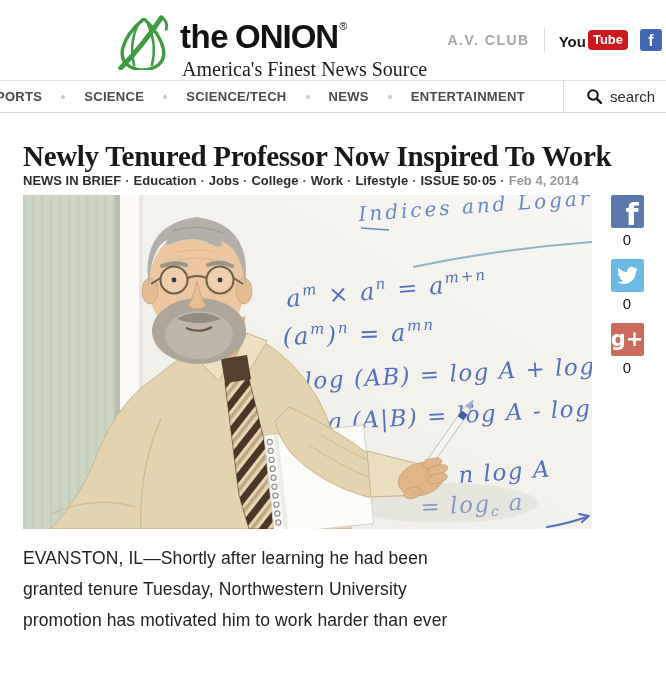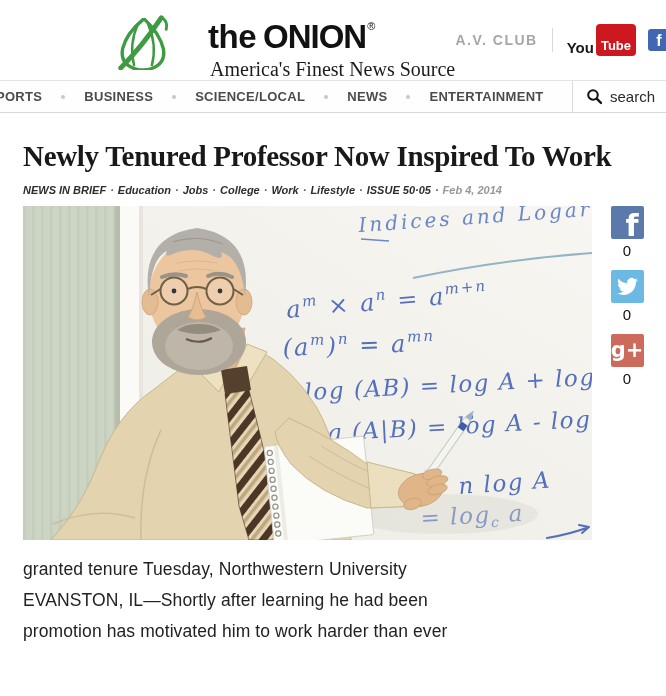--- a/index.html
+++ b/index.html
@@ -3,54 +3,54 @@
 <meta charset="utf-8">
 <style>
   html,body{margin:0;padding:0;}
   body{
     width:666px;height:696px;overflow:hidden;position:relative;
     background:#ffffff;font-family:"Liberation Sans",sans-serif;
     -webkit-font-smoothing:antialiased;
   }
   
   .topbar{position:absolute;top:0;left:0;right:0;height:80px;background:#fff;}
-  .logo-wrap{position:absolute;left:110px;top:6px;display:flex;align-items:flex-start;cursor:pointer;gap:28px;}
+  .logo-wrap{position:absolute;left:110px;top:6px;display:flex;align-items:flex-start;cursor:pointer;}
   .logo-icon{width:64px;height:62px;margin-top:2px;}
   .logo-text{margin-left:6px;}
   .logo-line{font-weight:bold;color:#121212;font-size:33px;line-height:40px;letter-spacing:-0.5px;white-space:nowrap;}
   .logo-the{font-weight:bold;}
   .logo-onion{font-weight:bold;letter-spacing:-1px;margin-left:7px;}
   .logo-reg{font-size:11px;vertical-align:18px;margin-left:1px;font-weight:normal;}
   .logo-tagline{font-family:"Liberation Serif",serif;font-size:20px;color:#1c1c1c;margin-top:1px;padding-left:2px;white-space:nowrap;}
-  .topbar-right{position:absolute;right:4px;top:0;height:80px;display:flex;align-items:center;}
+  .topbar-right{position:absolute;right:12px;top:0;height:80px;display:flex;align-items:center;}
   .avclub{font-size:14px;font-weight:bold;letter-spacing:1.5px;color:#a3a7ac;cursor:pointer;}
   .divider-v{width:1px;height:24px;background:#d9d9d9;margin:0 14px;}
   .youtube{display:flex;align-items:flex-end;cursor:pointer;}
   .yt-you{font-size:15px;font-weight:bold;color:#1a1a1a;margin-right:2px;}
-  .yt-tube{background:#cc181e;color:#fff;font-size:13px;font-weight:bold;padding:14px 5px 3px;border-radius:4px;}
+  .yt-tube{background:#cc181e;color:#fff;font-size:13px;font-weight:bold;padding:2px 5px 3px;border-radius:4px;}
   .fb-corner{width:22px;height:22px;background:#4267b2;border-radius:3px;color:#fff;
     font-weight:bold;font-size:16px;display:flex;align-items:flex-end;justify-content:center;
     margin-left:12px;margin-right:-8px;cursor:pointer;overflow:hidden;line-height:20px;}
   
   .nav{position:absolute;top:80px;left:0;right:0;height:31px;background:#fefefe;
     border-top:1px solid #e3e3e3;border-bottom:1px solid #d8d8d8;display:flex;align-items:center;}
   .nav-items{display:flex;align-items:center;margin-left:-13px;}
   .nav-item{font-size:13px;font-weight:bold;color:#4b4b4b;letter-spacing:.3px;cursor:pointer;white-space:nowrap;}
   .nav-dot{width:4px;height:4px;border-radius:50%;background:#c8c8c8;margin:0 19px;}
   .nav-search{position:absolute;right:0;top:0;bottom:0;display:flex;align-items:center;
-    border-left:1px solid #ddd;padding-left:13px;width:80px;background:#fff;}
+    border-left:1px solid #ddd;padding-left:22px;width:80px;background:#fff;}
   .search-icon{width:17px;height:17px;margin-right:7px;flex:none;}
   .search-input{border:none;outline:none;width:52px;font-size:15px;color:#222;font-family:"Liberation Sans",sans-serif;background:transparent;padding:0;}
   .search-input::placeholder{color:#2a2a2a;opacity:1;}
   
   .content{position:absolute;top:112px;left:23px;right:0;}
   .title{margin-top:27px;font-family:"Liberation Serif",serif;font-weight:bold;
     font-size:29px;line-height:34px;color:#191919;letter-spacing:-0.3px;}
   .title-line{white-space:nowrap;}
-  .meta{margin-top:11px;font-size:11px;font-weight:bold;color:#2d2d2d;height:16px;white-space:nowrap;font-style:italic;}
+  .meta{font-size:13px;font-weight:bold;color:#2d2d2d;height:16px;white-space:nowrap;}
   .meta-sep{color:#5a5a5a;margin:0 4px;}
   .meta-date{color:#979797;}
   .photo-row{margin-top:6px;display:flex;align-items:flex-start;}
   .photo{width:569px;height:334px;flex:none;display:block;}
   
   .share-col{margin-left:18px;display:flex;flex-direction:column;align-items:center;width:34px;}
   .share-btn{width:33px;height:33px;border-radius:2px;display:flex;align-items:center;justify-content:center;
     cursor:pointer;overflow:hidden;position:relative;}
   .share-glyph-f{color:#fff;font-weight:bold;font-size:30px;font-family:"DejaVu Sans",sans-serif;
     position:absolute;right:5px;top:3px;line-height:33px;}
@@ -88,23 +88,23 @@
     <span class="fb-corner">
         <span>f</span>
       </span>
   </div>
 </div>
 
 <div class="nav">
   <div class="nav-items">
     <span class="nav-item">SPORTS</span>
     <span class="nav-dot"></span>
-    <span class="nav-item">BUSINESS</span>
-    <span class="nav-dot"></span>
-    <span class="nav-item">SCIENCE/LOCAL</span>
+    <span class="nav-item">SCIENCE</span>
+    <span class="nav-dot"></span>
+    <span class="nav-item">SCIENCE/TECH</span>
     <span class="nav-dot"></span>
     <span class="nav-item">NEWS</span>
     <span class="nav-dot"></span>
     <span class="nav-item">ENTERTAINMENT</span>
   </div>
   <div class="nav-search">
     <svg class="search-icon" viewBox="0 0 20 20">
       <circle cx="8.2" cy="8.2" r="5.6" fill="none" stroke="#141414" stroke-width="2.4"></circle>
       <line x1="12.6" y1="12.6" x2="17.6" y2="17.6" stroke="#141414" stroke-width="2.8" stroke-linecap="round"></line>
     </svg>
@@ -256,17 +256,17 @@
       <div class="share-count">0</div>
 
       <div class="share-btn" style="background-color: rgb(204, 106, 92);">
         <span class="share-glyph-gp">g+</span>
       </div>
       <div class="share-count">0</div>
     </div>
   </div>
 
   <div class="body-text">
+    <div class="body-line">EVANSTON, IL—Shortly after learning he had been</div>
     <div class="body-line">granted tenure Tuesday, Northwestern University</div>
-    <div class="body-line">EVANSTON, IL—Shortly after learning he had been</div>
     <div class="body-line">promotion has motivated him to work harder than ever</div>
   </div>
 </div>
 
 </body></html>

